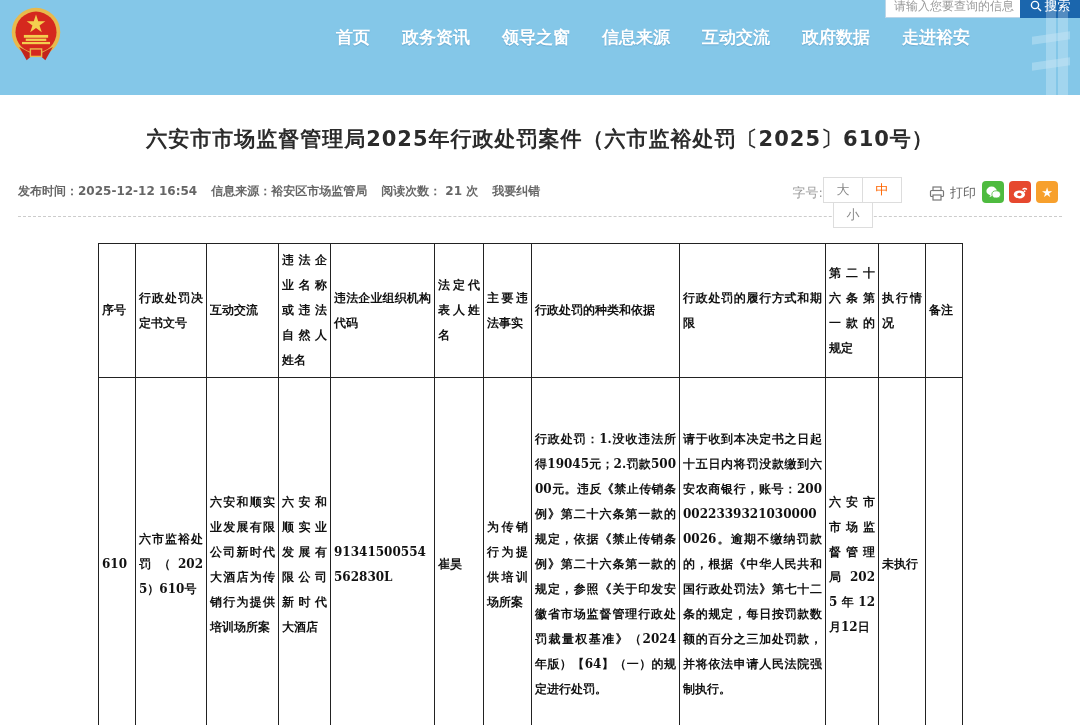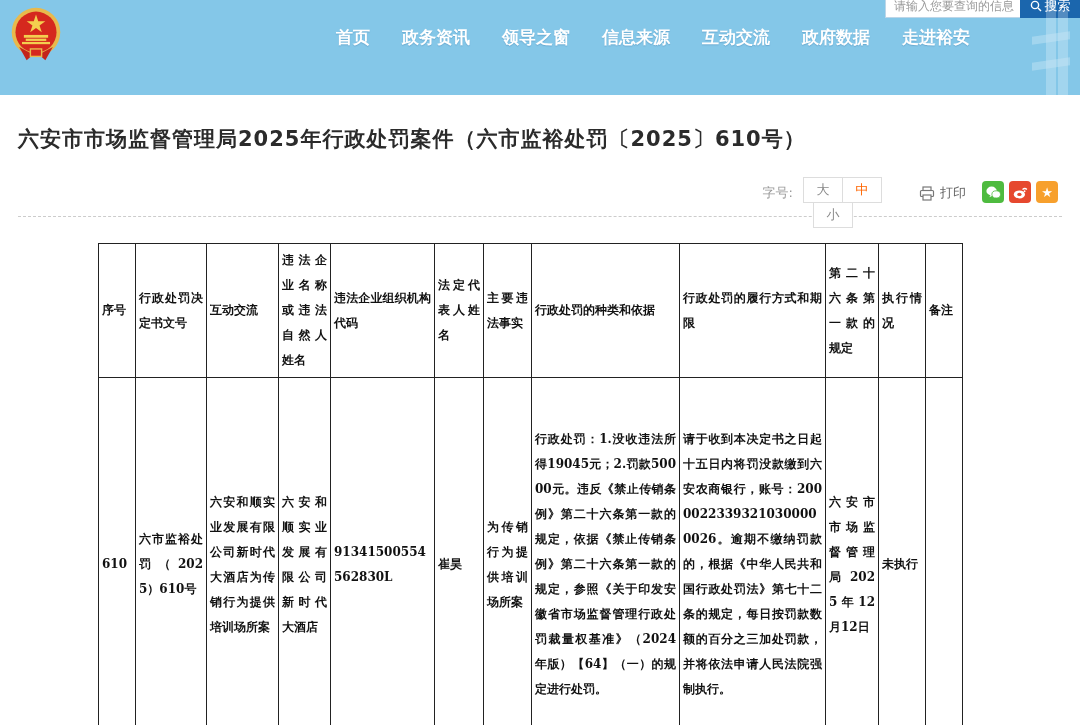--- a/index.html
+++ b/index.html
@@ -34,31 +34,31 @@
 
   .header-ornament { position:absolute; right:6px; top:0; width:46px; height:95px; opacity:.55; }
   .header-ornament div { position:absolute; background:rgba(255,255,255,.45); }
   .orn-a { left:18px; top:0; width:10px; height:95px; }
   .orn-b { left:4px; top:34px; width:38px; height:8px; transform:skewY(-8deg); }
   .orn-c { left:4px; top:60px; width:38px; height:8px; transform:skewY(-8deg); }
   .orn-d { left:30px; top:10px; width:10px; height:85px; }
 
   
   .content { padding:0 18px; }
-  .article-title { margin-top:30px; text-align:left; font-size:21px; font-weight:bold;
+  .article-title { margin-top:30px; text-align:center; font-size:21px; font-weight:bold;
     color:#2b2b2b; letter-spacing:1px; }
 
   .meta-bar { position:relative; margin-top:22px; padding-bottom:6px;
     border-bottom:1px dashed #cccccc; min-height:42px; }
   .meta-left { display:flex; flex-wrap:wrap; align-items:center; gap:14px;
     font-size:12px; color:#666; font-weight:bold; padding-top:8px; max-width:760px; }
   .meta-item { white-space:nowrap; }
   .correction { cursor:pointer; }
 
-  .meta-tools { position:absolute; right:4px; top:2px; display:flex; align-items:flex-start; gap:10px; }
+  .meta-tools { position:absolute; right:4px; top:2px; display:flex; align-items:flex-start; }
   .fontsize-label { font-size:13px; color:#999; margin-top:7px; }
   .fontsize-box { display:flex; flex-wrap:wrap; width:82px; }
   .fontsize-opt { width:40px; height:26px; border:1px solid #ddd; background:#fff;
     font-size:13px; color:#888; display:flex; align-items:center; justify-content:center; cursor:pointer; }
   .fontsize-opt + .fontsize-opt { margin-left:-1px; }
   .fontsize-opt.selected { color:#f60; }
   .fontsize-opt.small { margin-top:-1px; margin-left:10px; }
   .print-group { display:flex; align-items:center; gap:5px; margin:7px 6px 0 24px;
     font-size:13px; color:#666; cursor:pointer; }
   .share-group { display:flex; gap:5px; margin-top:4px; }
@@ -126,20 +126,26 @@
       <div class="orn-b"></div>
       <div class="orn-c"></div>
       <div class="orn-d"></div>
   </div>
 </div>
 
 <div class="content">
   <h1 class="article-title">六安市市场监督管理局2025年行政处罚案件（六市监裕处罚〔2025〕610号）</h1>
 
   <div class="meta-bar">
+    <div class="meta-left">
+      <span class="meta-item"><span>发布时间：</span><span>2025-12-12 16:54</span></span>
+      <span class="meta-item"><span>信息来源：</span><span>裕安区市场监管局</span></span>
+      <span class="meta-item"><span>阅读次数：</span> <span>21 次</span></span>
+      <span class="meta-item correction">我要纠错</span>
+    </div>
 
     <div class="meta-tools">
       <span class="fontsize-label">字号:</span>
       <div class="fontsize-box">
         <span class="fontsize-opt">大</span>
         <span class="fontsize-opt selected">中</span>
         <span class="fontsize-opt small">小</span>
       </div>
       <div class="print-group">
         <svg width="16" height="15" viewBox="0 0 16 15">

